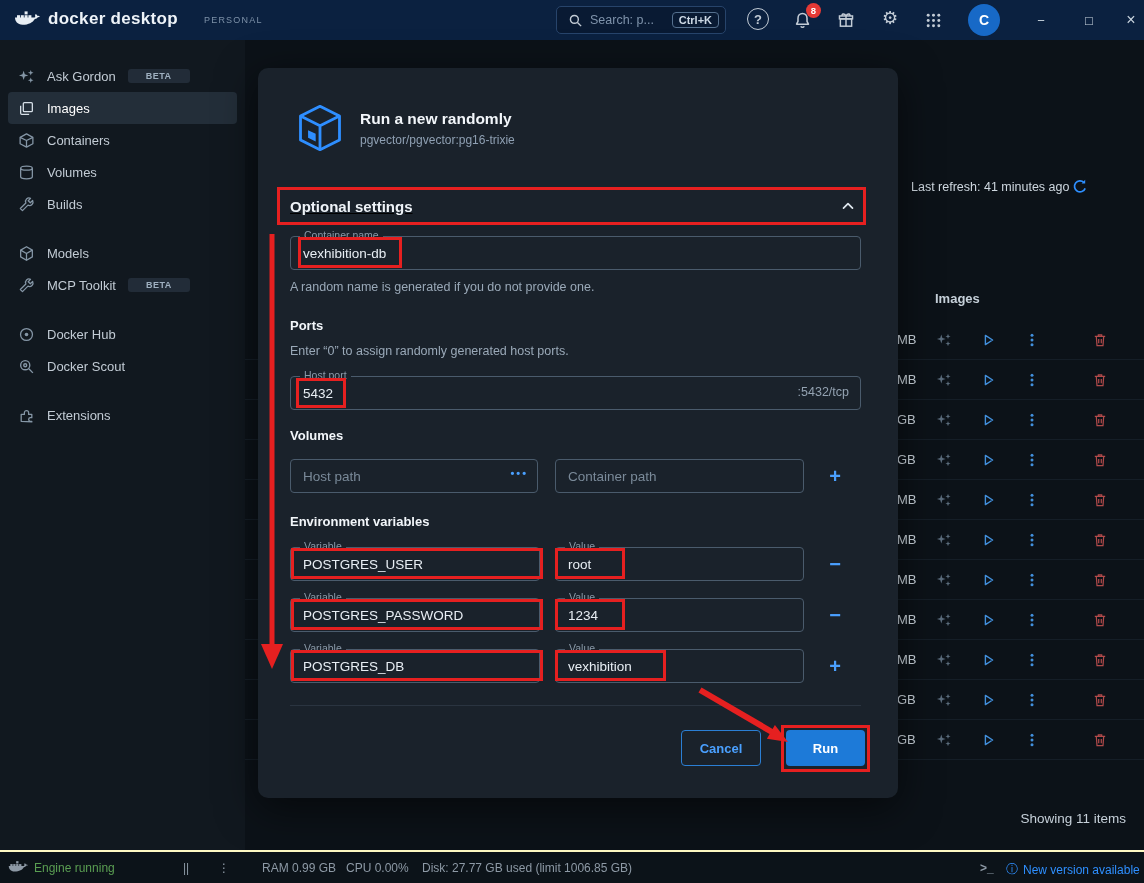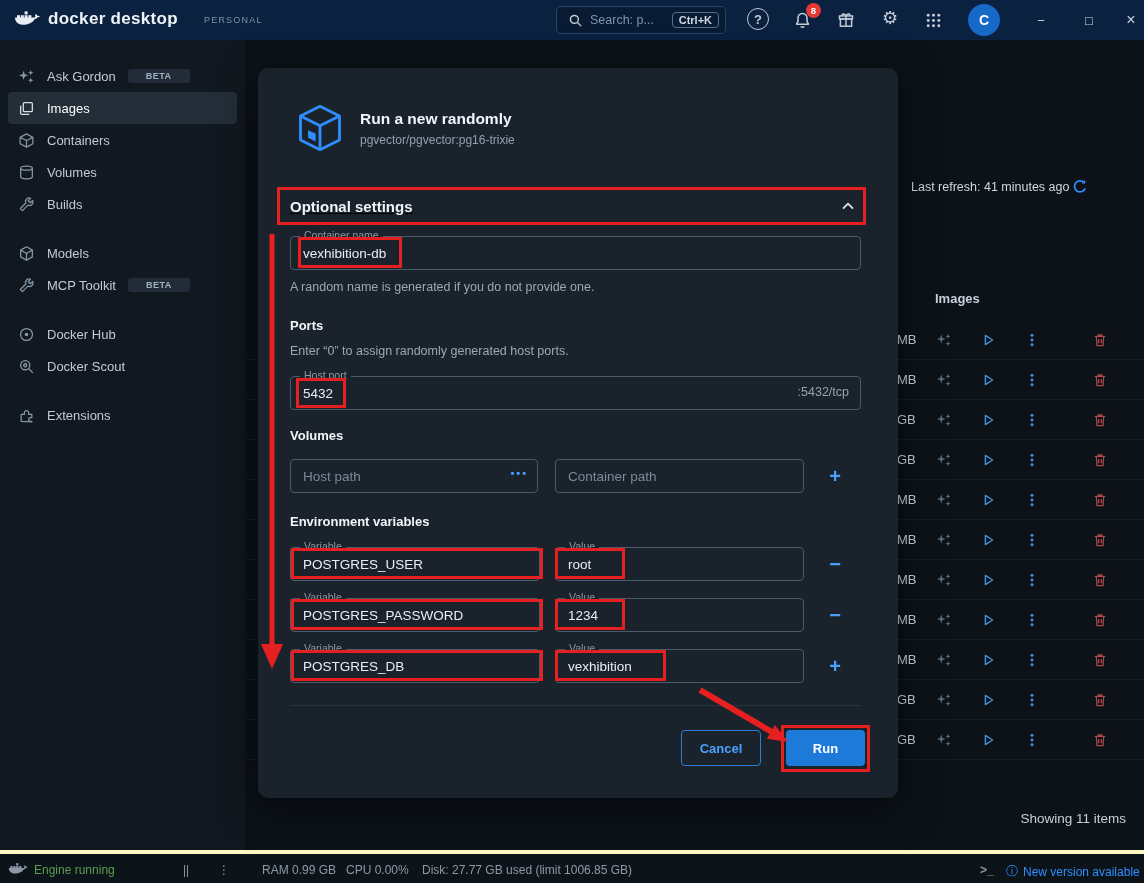--- a/index.html
+++ b/index.html
@@ -92,21 +92,21 @@
   .m-divider { left:32px; top:637px; width:571px; height:1px; background:#2a3440; }
   .btn-cancel { left:423px; top:662px; width:80px; height:36px; background:transparent;
     border:1px solid #2b7fd4; border-radius:4px; color:#4aa0ff; font-size:13px;
     font-weight:700; cursor:pointer; font-family:inherit; }
   .btn-run { left:528px; top:662px; width:79px; height:36px; background:#1d7ad8;
     border:none; border-radius:4px; color:#ffffff; font-size:13px; font-weight:700;
     cursor:pointer; font-family:inherit; }
 
   
   #statusbar { left:0; top:850px; width:1144px; height:33px; background:#0c1319;
-    border-top:4px solid #fef9c3; z-index:5; }
+    border-top:2px solid #fef9c3; z-index:5; }
   .st { position:absolute; top:9px; font-size:12px; color:#8d99a5; white-space:nowrap; }
   .st-engine { color:#5a9e52; }
   .st-update { color:#2e8fff; display:flex; align-items:center; gap:5px; cursor:pointer; }
 
   
   .rbox { position:absolute; border:3px solid #e62020; z-index:50; pointer-events:none; }
   #arrows { left:0; top:0; width:1144px; height:883px; z-index:51; pointer-events:none; }
 </style>
 </head>
 <body>

